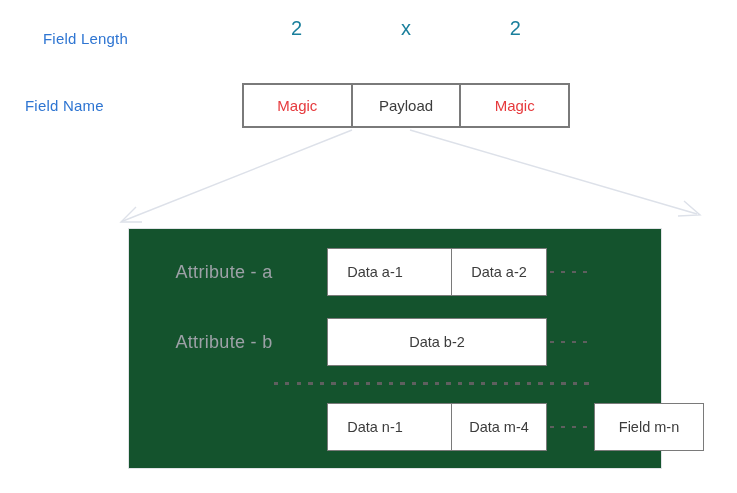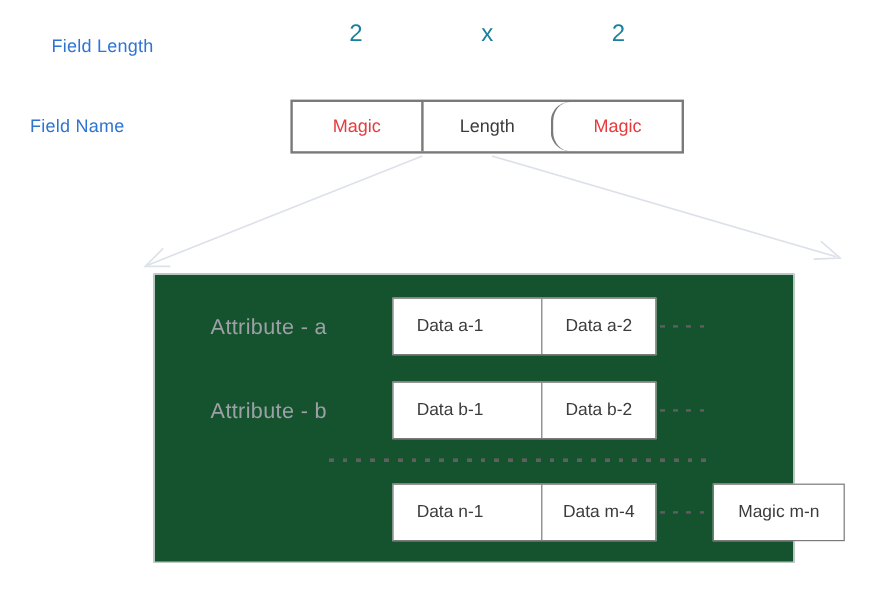--- a/index.html
+++ b/index.html
@@ -51,21 +51,21 @@
     border:2px solid var(--box_border);
     background:#ffffff;
   }
   .packet-box .cell{
     flex:1;
     display:flex;align-items:center;justify-content:center;
     font-size:15px;
     color:var(--text_dark);
   }
   .packet-box .cell + .cell{border-left:2px solid var(--box_border);}
-  .packet-box .cell.red{color:var(--red);border-radius:16px;}
+  .packet-box .cell.red{color:var(--red);}
 
   .big-box{
     position:absolute;left:128px;top:228px;width:534px;height:241px;
     border:1px solid var(--big_box_border);
     background:#14532d;
   }
   .attr-row{position:absolute;left:0;width:100%;height:48px;}
   .row-a{top:19px;}
   .row-b{top:89px;text-decoration:underline;}
   .row-m{top:174px;}
@@ -123,49 +123,48 @@
   <div class="lengths-row">
     <span>2</span>
     <span>x</span>
     <span>2</span>
   </div>
 
   <div class="side-label field-name-label">Field Name</div>
 
   <div class="packet-box">
     <div class="cell red">Magic</div>
-    <div class="cell">Length</div>
+    <div class="cell">Payload</div>
     <div class="cell red">Magic</div>
   </div>
 
   <div class="big-box">
 
     <div class="attr-row row-a">
       <div class="attr-label">Attribute - a</div>
       <div class="cell-pair">
         <div class="dcell">Data a-1</div>
         <div class="dcell">Data a-2</div>
       </div>
       <div class="dashes"></div>
     </div>
 
     <div class="attr-row row-b">
       <div class="attr-label">Attribute - b</div>
       <div class="cell-pair">
-        <div class="dcell">Data b-1</div>
         <div class="dcell">Data b-2</div>
       </div>
       <div class="dashes"></div>
     </div>
 
     <div class="dotted-sep"></div>
 
     <div class="attr-row row-m">
       <div class="cell-pair">
         <div class="dcell">Data n-1</div>
         <div class="dcell">Data m-4</div>
       </div>
       <div class="dashes"></div>
-      <div class="dcell last">Magic m-n</div>
+      <div class="dcell last">Field m-n</div>
     </div>
 
   </div>
 </div>
 
 </body></html>

